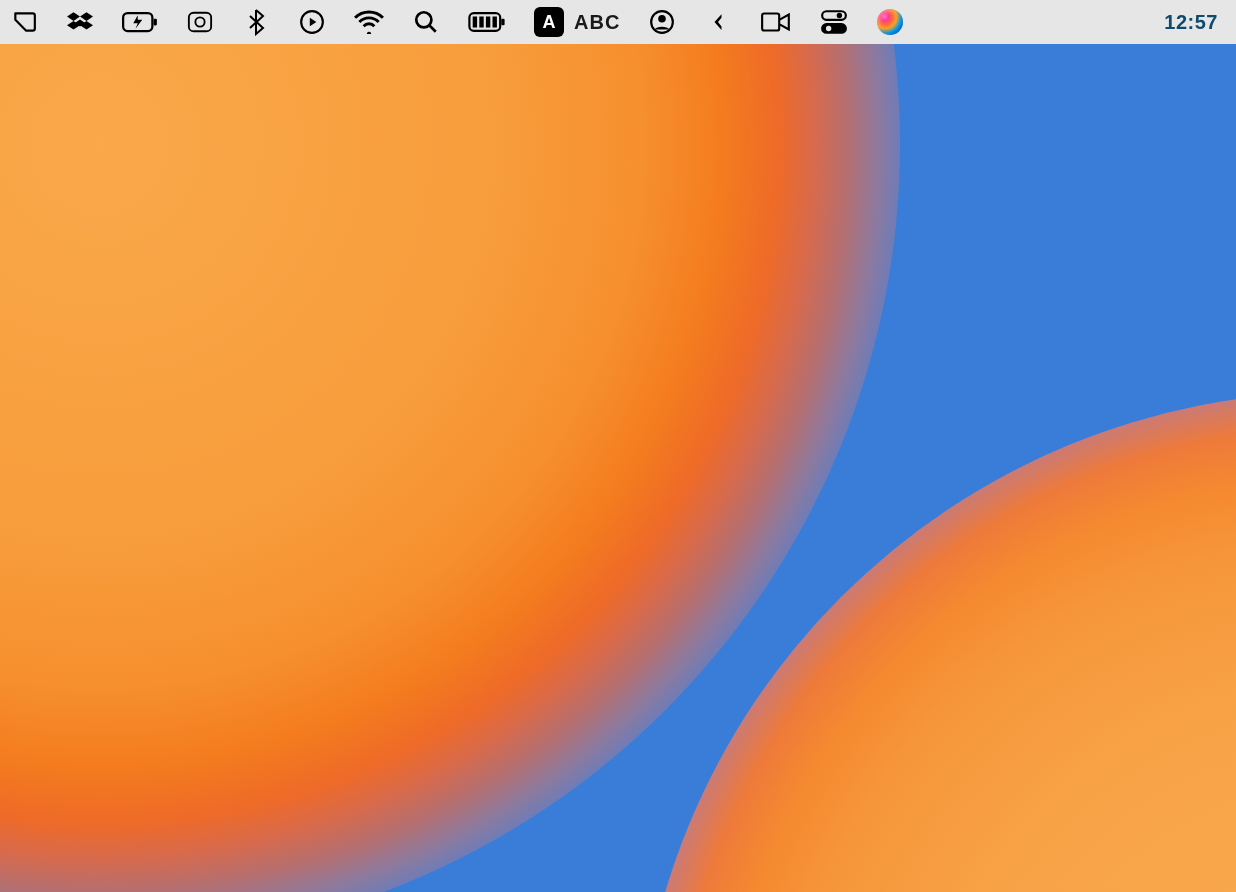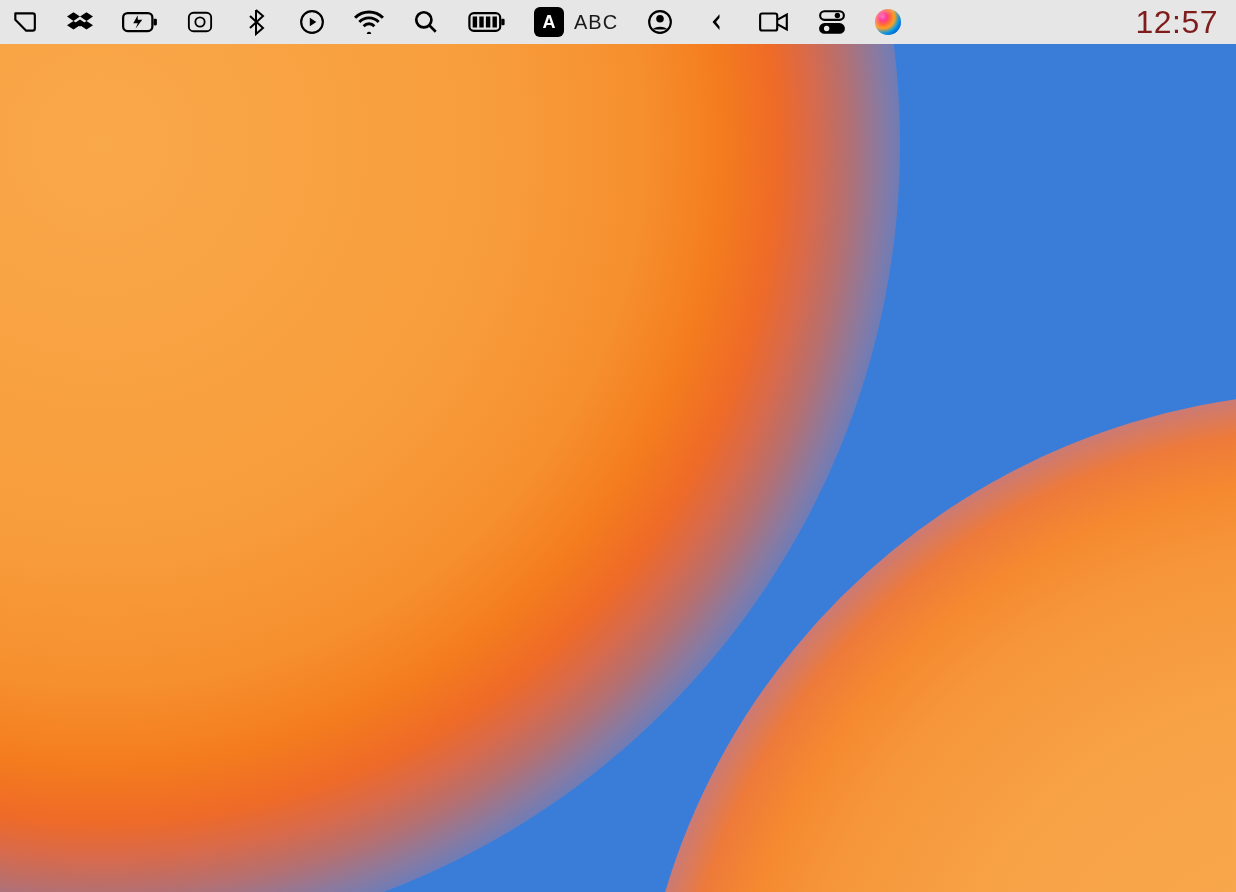--- a/index.html
+++ b/index.html
@@ -34,29 +34,29 @@
       min-width: 28px;
       height: 44px;
       cursor: default;
     }
     .menubar-item svg {
       width: 26px;
       height: 26px;
     }
     .input-text {
       font-size: 20px;
-      font-weight: 400;
+      font-weight: 700;
       letter-spacing: 1px;
       color: #1a1a1a;
       margin-left: -18px;
     }
     .clock {
-      font-size: 32px;
-      color: #7f1d1d;
-      font-weight: 400;
+      font-size: 20px;
+      color: #0c4a6e;
+      font-weight: 700;
       letter-spacing: 0.5px;
       padding-right: 8px;
       margin-left: auto;
     }
     .siri-orb {
       width: 26px;
       height: 26px;
       border-radius: 50%;
       background: radial-gradient(circle at 30% 30%, #ff6ec7 0%, #ff3b8d 15%, #ff6a3d 30%, #ff9f1c 45%, #00a6ff 65%, #0066ff 85%, #5e2ced 100%);
       box-shadow: inset -2px -2px 4px rgba(0,0,0,0.2), inset 2px 2px 4px rgba(255,255,255,0.3);

